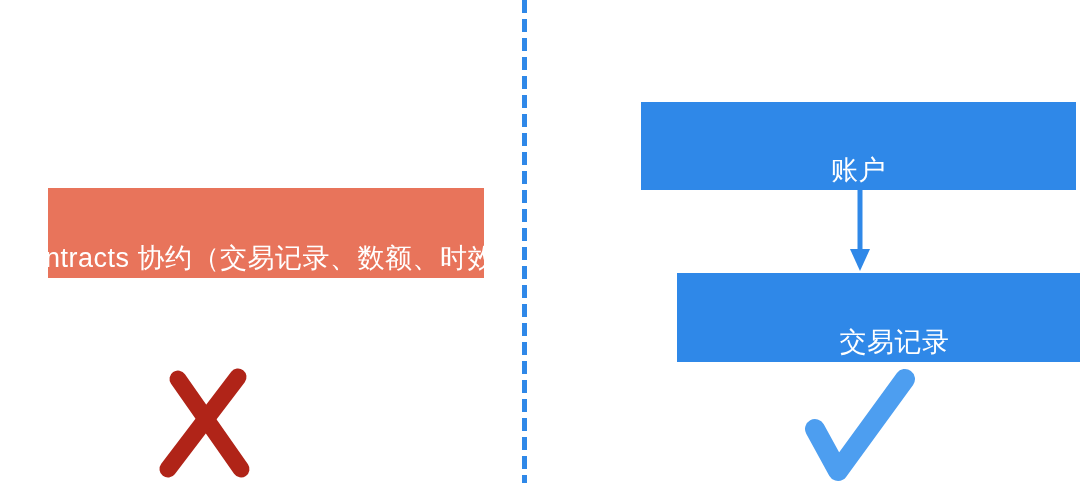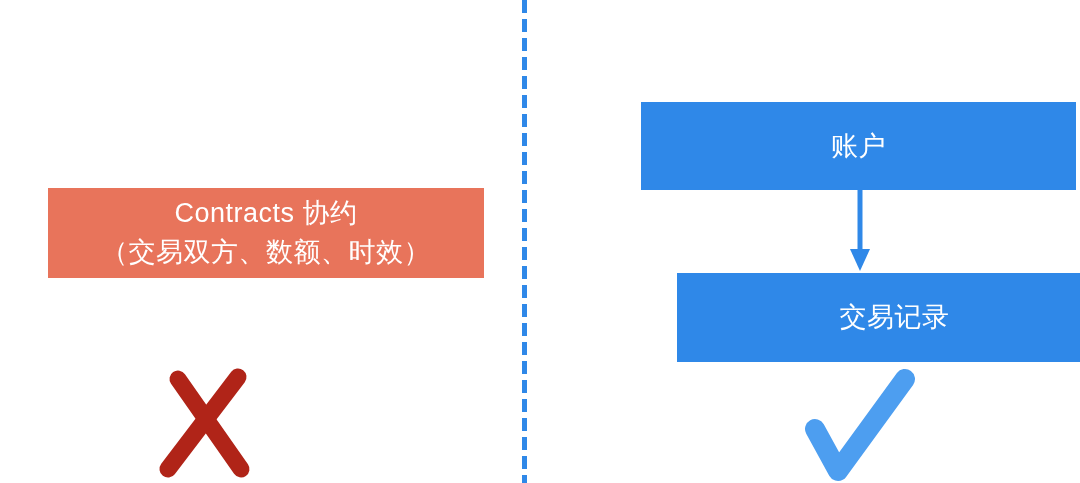--- a/index.html
+++ b/index.html
@@ -17,23 +17,23 @@
     width: 5px; height: 483px;
     background: repeating-linear-gradient(
       to bottom,
       var(--box_blue, #2F88E8) 0px, var(--box_blue, #2F88E8) 13px,
       transparent 13px, transparent 19px
     );
   }
   .node {
     position: absolute;
     display: flex;
-    flex-direction: column;
+    flex-direction: row;
     justify-content: center;
-    align-items: center;
+    align-items: flex-end;
     text-align: center;
     color: var(--box_text, #ffffff);
     font-size: 27px;
     line-height: 39px;
     letter-spacing: 0.5px;
   }
   .node .title, .node .subtitle { display: block; white-space: nowrap; }
   .contracts-box {
     left: 0; top: 188px;
     width: 436px; height: 90px;
@@ -71,21 +71,21 @@
   }
   svg { display: block; width: 100%; height: 100%; }
 </style>
 </head>
 <body>
 
 <div class="canvas">
 
   <div class="node contracts-box">
     <span class="title">Contracts 协约</span>
-    <span class="subtitle">（交易双方、数额、时效）</span>
+    <span class="subtitle">（交易记录、数额、时效）</span>
   </div>
 
   <div class="x-mark">
     <svg viewBox="0 0 110 118" aria-hidden="true">
       <line x1="26" y1="16" x2="89" y2="106" stroke="currentColor" stroke-width="17" stroke-linecap="round"></line>
       <line x1="86" y1="14" x2="16" y2="106" stroke="currentColor" stroke-width="17" stroke-linecap="round"></line>
     </svg>
   </div>
 
   <div class="divider"></div>

